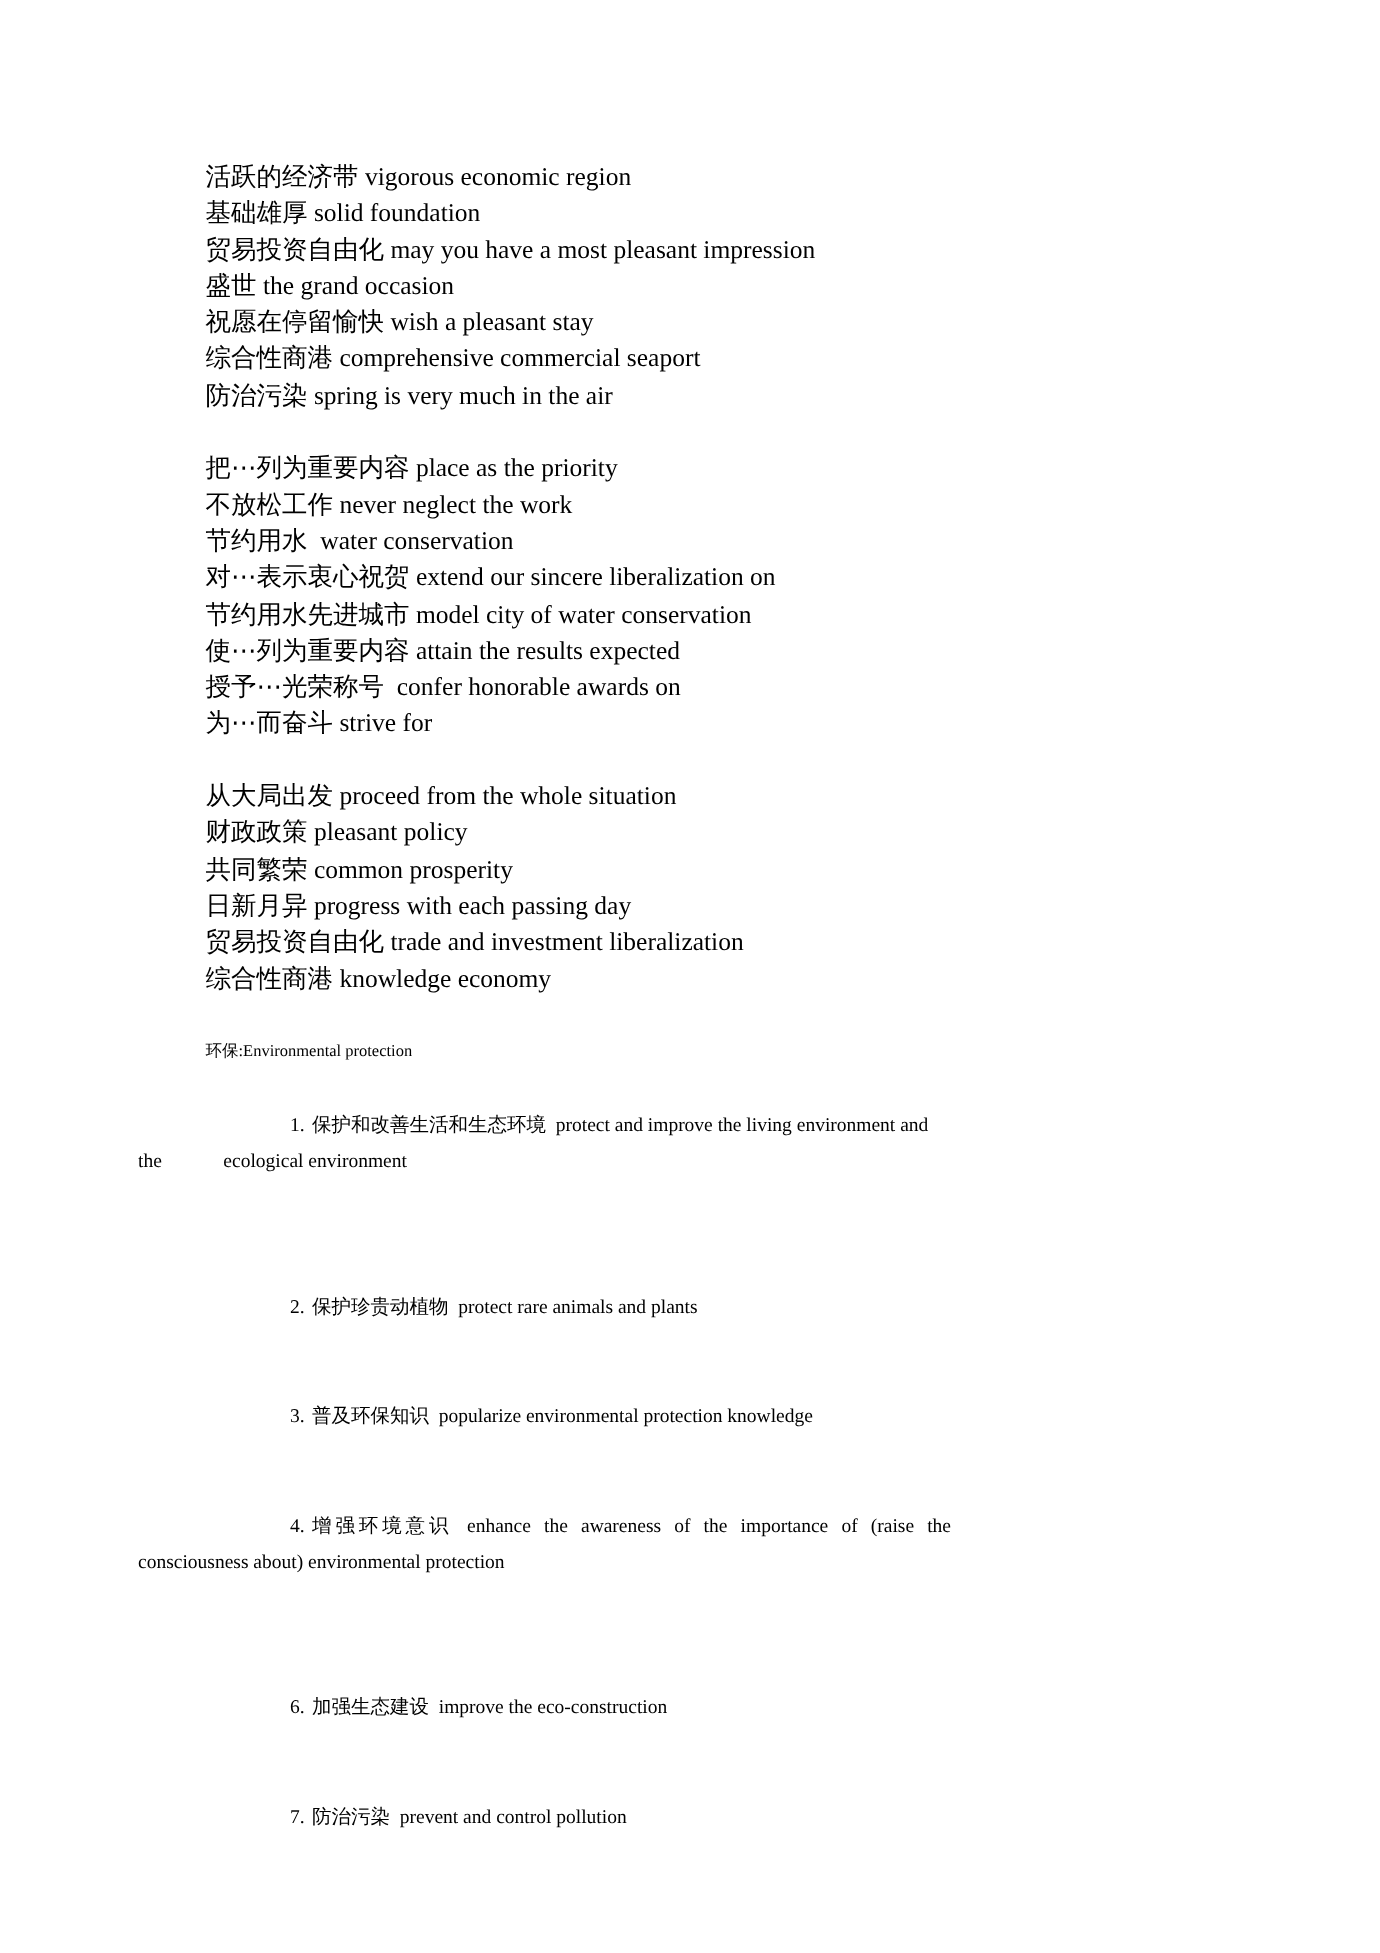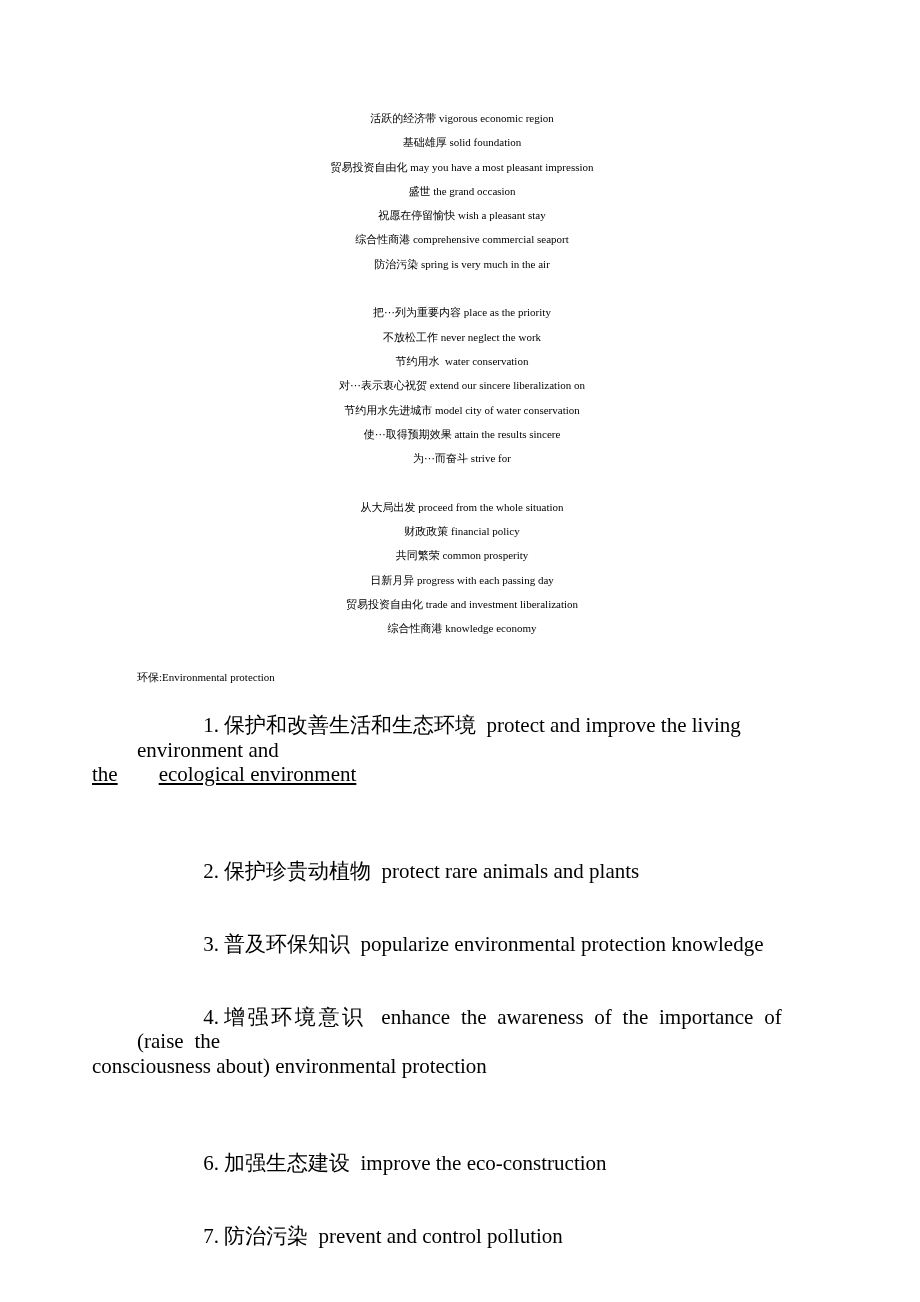--- a/index.html
+++ b/index.html
@@ -29,24 +29,24 @@
   }
   .text-frame {
     position: absolute;
     left: 137px;
     top: 106px;
     width: 650px;
   }
 
   
   .line {
-    font-size: 11px;
+    font-size: 17px;
     line-height: 24.3px;
     white-space: pre-wrap;
-    text-align: center;
+    text-align: left;
     word-spacing: 0px;
   }
   .spacer {
     height: 24.3px;
   }
 
   
   .block {
     margin: 0;
     padding: 0;
@@ -59,21 +59,21 @@
     white-space: pre-wrap;
   }
 
   
   .num-list {
     margin: 0;
     padding: 0;
     list-style: none;
   }
   .num-item {
-    font-size: 21px;
+    font-size: 13px;
     line-height: 24.3px;
     position: relative;
     white-space: pre-wrap;
     text-align: left;
   }
   
   .num {
     display: inline-block;
     width: 45px;
     text-align: right;
@@ -84,21 +84,20 @@
     display: inline;
   }
 
   
   .item-wrap-hang {
     white-space: pre-wrap;
   }
   .item-wrap-hang .cont {
     display: block;
     margin-left: 0;
-    text-decoration: underline;
   }
   .item-wrap-hang .cont .tabgap {
     display: inline-block;
     width: 41px;
   }
   .item-1 .cont {
     display: block;
     margin-left: -45px;
   }
   .item-4 .cont {
@@ -123,29 +122,30 @@
     </div>
 
     <div class="spacer"></div>
 
     <div class="block">
       <div class="line">把⋯列为重要内容 place as the priority</div>
       <div class="line">不放松工作 never neglect the work</div>
       <div class="line">节约用水  water conservation</div>
       <div class="line">对⋯表示衷心祝贺 extend our sincere liberalization on</div>
       <div class="line">节约用水先进城市 model city of water conservation</div>
-      <div class="line">使⋯取得预期效果 attain the results sincere</div>
+      <div class="line">使⋯列为重要内容 attain the results expected</div>
+      <div class="line">授予⋯光荣称号  confer honorable awards on</div>
       <div class="line">为⋯而奋斗 strive for</div>
     </div>
 
     <div class="spacer"></div>
 
     <div class="block">
       <div class="line">从大局出发 proceed from the whole situation</div>
-      <div class="line">财政政策 financial policy</div>
+      <div class="line">财政政策 pleasant policy</div>
       <div class="line">共同繁荣 common prosperity</div>
       <div class="line">日新月异 progress with each passing day</div>
       <div class="line">贸易投资自由化 trade and investment liberalization</div>
       <div class="line">综合性商港 knowledge economy</div>
     </div>
 
     <div class="spacer"></div>
 
     <div class="section-heading">环保:Environmental protection</div>
 

